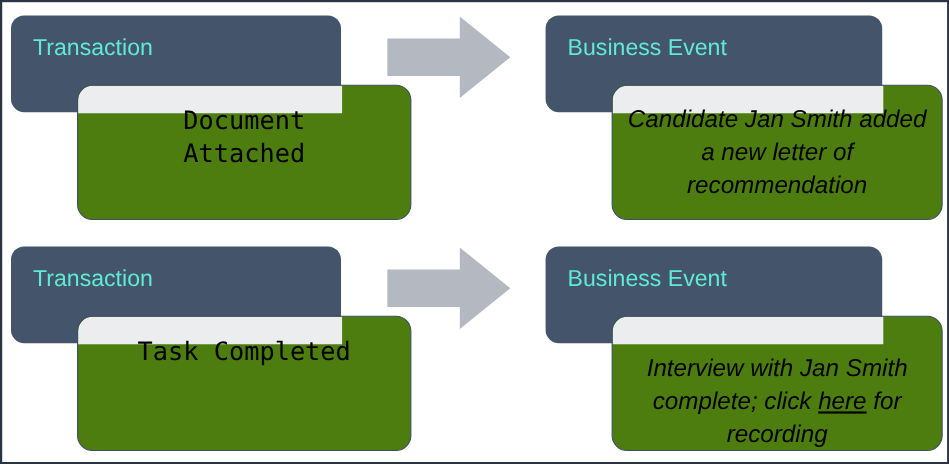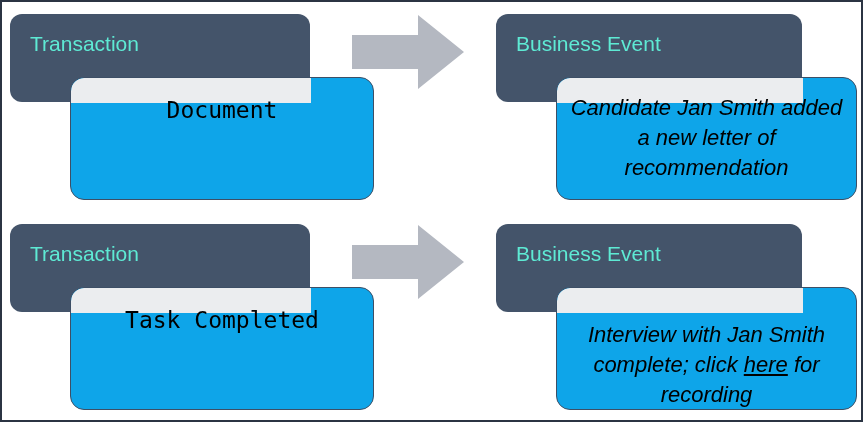--- a/index.html
+++ b/index.html
@@ -34,21 +34,21 @@
     color: #5eead4;
     font-size: 21px;
     line-height: 25px;
     font-family: "Liberation Sans", sans-serif;
     white-space: nowrap;
   }
 
   
   .card {
     position: absolute;
-    background: #0ea5e9;
+    background: #4d7c0f;
     border: 1px solid #3d4f66;
     border-radius: 14px;
     box-sizing: border-box;
     overflow: hidden;
     display: flex;
     align-items: flex-start;
     justify-content: center;
   }
   
   .card-band {
@@ -94,21 +94,21 @@
 <body>
 
 <div class="canvas">
 
   <div class="banner" style="left:8px; top:12px; width:300px; height:88px;">
     <span class="banner-label">Transaction</span>
   </div>
 
   <div class="card" style="left:68px; top:75px; width:304px; height:123px;">
     <div class="card-band" style="width:240px; height:25px; border-top-left-radius:13px;"></div>
-    <div class="card-text mono" style="margin-top:17px;"><span>Document</span><br></div>
+    <div class="card-text mono" style="margin-top:17px;"><span>Document</span><br><span>Attached</span></div>
   </div>
 
   <div class="arrow" style="left:350px; top:13px; width:112px; height:74px;">
     <svg width="112" height="74" viewBox="0 0 112 74">
       <polygon points="0,20 66,20 66,0 112,37 66,74 66,54 0,54" fill="#b4b8c1"></polygon>
     </svg>
   </div>
 
   <div class="banner" style="left:494px; top:12px; width:306px; height:88px;">
     <span class="banner-label">Business Event</span>

